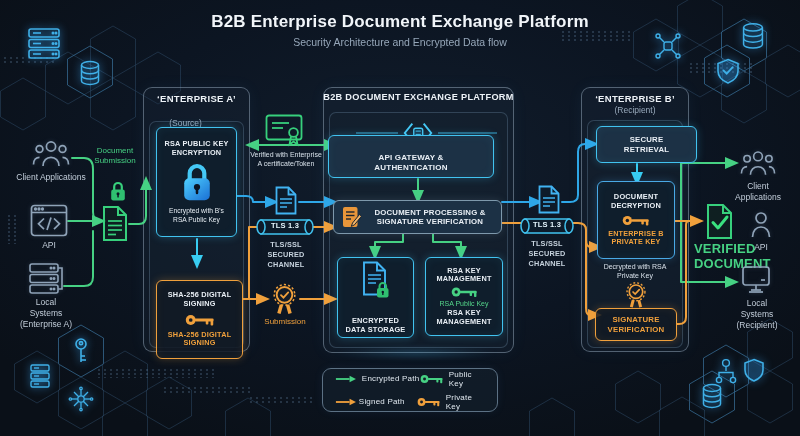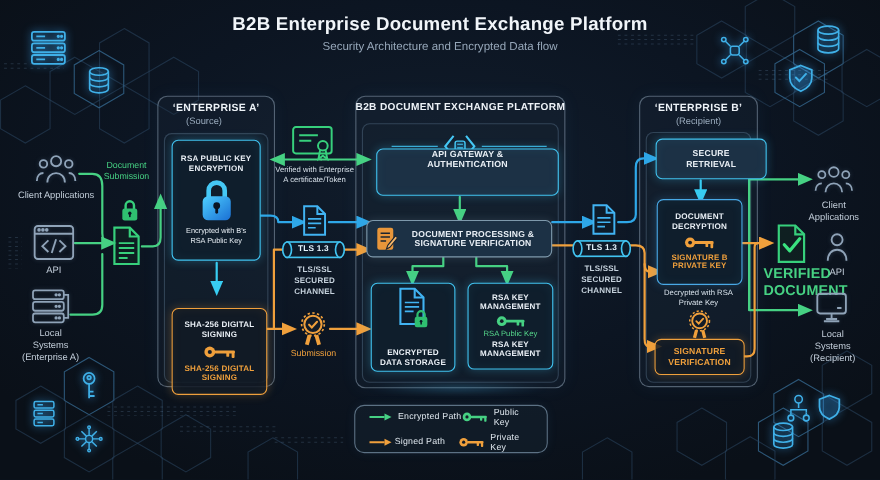--- a/index.html
+++ b/index.html
@@ -304,21 +304,21 @@
     <path d="M17 2 v8 h8" fill="none" stroke="#37d07c" stroke-width="2"></path>
     <g stroke="#37d07c" stroke-width="1.7">
         <line x1="7" y1="16" x2="21" y2="16"></line>
         <line x1="7" y1="20.5" x2="21" y2="20.5"></line>
         <line x1="7" y1="25" x2="21" y2="25"></line>
         <line x1="7" y1="29.5" x2="15" y2="29.5"></line>
       </g>
   </svg>
 
   <div class="abs ctr ptitle" style="left:143px;top:93px;width:107px;font-size:9.5px">‘ENTERPRISE A’</div>
-  <div class="abs ctr t-gray" style="left:143px;top:105px;width:85px;font-size:8.5px">(Source)</div>
+  <div class="abs ctr t-gray" style="left:143px;top:118px;width:85px;font-size:8.5px">(Source)</div>
 
   <div class="nbox bd-cyan" style="left:156px;top:127px;width:81px;height:110px;gap:4px">
     <div class="bt" style="font-size:7.3px;width:72px">RSA PUBLIC KEY ENCRYPTION</div>
     <svg width="34" height="42" viewBox="0 0 36 46">
       <defs>
           <linearGradient id="lkg" x1="0" y1="0" x2="1" y2="1">
             <stop offset="0" stop-color="#4ed0ff"></stop>
             <stop offset="1" stop-color="#1a6fd4"></stop>
           </linearGradient>
         </defs>
@@ -383,21 +383,21 @@
 
   <svg class="abs" style="left:401px;top:119px" width="34" height="28" viewBox="0 0 36 28">
     <g fill="none" stroke="#45c8f5" stroke-width="2">
       <path d="M12 4 L4 14 L12 24"></path>
         <path d="M24 4 L32 14 L24 24"></path>
     </g>
     <rect x="13.5" y="9" width="9.5" height="10" rx="2" fill="#16344a" stroke="#45c8f5" stroke-width="1.4"></rect>
     <line x1="15.5" y1="12" x2="21" y2="12" stroke="#45c8f5" stroke-width="1"></line>
     <line x1="15.5" y1="15.5" x2="21" y2="15.5" stroke="#45c8f5" stroke-width="1"></line>
   </svg>
-  <div class="nbox bd-cyan fill-slate" style="left:342px;top:135px;width:166px;height:43px;justify-content:flex-start;padding-bottom:5px">
+  <div class="nbox bd-cyan fill-slate" style="left:328px;top:135px;width:166px;height:43px;justify-content:flex-end;padding-bottom:5px">
     <div class="bt" style="font-size:8px;width:104px">API GATEWAY &amp; AUTHENTICATION</div>
   </div>
 
   <div class="nbox bd-soft fill-slate" style="left:333px;top:200px;width:169px;height:34px;flex-direction:row;gap:6px;padding:0 6px">
     <svg width="19" height="23" viewBox="0 0 19 23">
       <rect x="1" y="1" width="14.5" height="20" rx="2" fill="#e8963a"></rect>
       <g stroke="#1a2430" stroke-width="1.4">
           <line x1="4" y1="6" x2="12.5" y2="6"></line>
           <line x1="4" y1="9.5" x2="12.5" y2="9.5"></line>
           <line x1="4" y1="13" x2="9" y2="13"></line>
@@ -465,21 +465,21 @@
 
   <div class="nbox bd-blue" style="left:597px;top:181px;width:78px;height:78px;gap:3px">
     <div class="bt" style="font-size:7.4px;width:60px">DOCUMENT DECRYPTION</div>
     <svg width="28" height="13" viewBox="0 0 34 14">
       <circle cx="6.5" cy="7" r="5.6" fill="#f0a03c"></circle>
         <circle cx="6.5" cy="7" r="2.1" fill="#131c28"></circle>
       <rect x="11" y="5.4" width="21.5" height="3.2" rx="1.5" fill="#f0a03c"></rect>
       <rect x="23.5" y="7" width="3" height="5" rx="1" fill="#f0a03c"></rect>
         <rect x="29" y="7" width="3" height="6.2" rx="1" fill="#f0a03c"></rect>
     </svg>
-    <div class="bt" style="font-size:7.2px;width:64px;color:#f0a03c">SIGNATURE B PRIVATE KEY</div>
+    <div class="bt" style="font-size:7.2px;width:64px;color:#f0a03c">ENTERPRISE B PRIVATE KEY</div>
   </div>
 
   <div class="abs ctr note" style="left:596px;top:262px;width:78px;font-size:7px">Decrypted with RSA Private Key</div>
   <svg class="abs" style="left:623px;top:281px" width="26" height="28" viewBox="0 0 26 30">
     <circle cx="13" cy="11.5" r="9.6" fill="none" stroke="#f0a03c" stroke-width="1.5" stroke-dasharray="2.1 2.1"></circle>
     <circle cx="13" cy="11.5" r="7.2" fill="#131c28" stroke="#f0a03c" stroke-width="1.8"></circle>
     <path d="M9.8 11.8 l2.3 2.3 4.4-4.8" fill="none" stroke="#f0a03c" stroke-width="1.8" stroke-linecap="round"></path>
     <line x1="10" y1="20.5" x2="8" y2="28" stroke="#f0a03c" stroke-width="3.2"></line>
     <line x1="16" y1="20.5" x2="18" y2="28" stroke="#f0a03c" stroke-width="3.2"></line>
   </svg>

